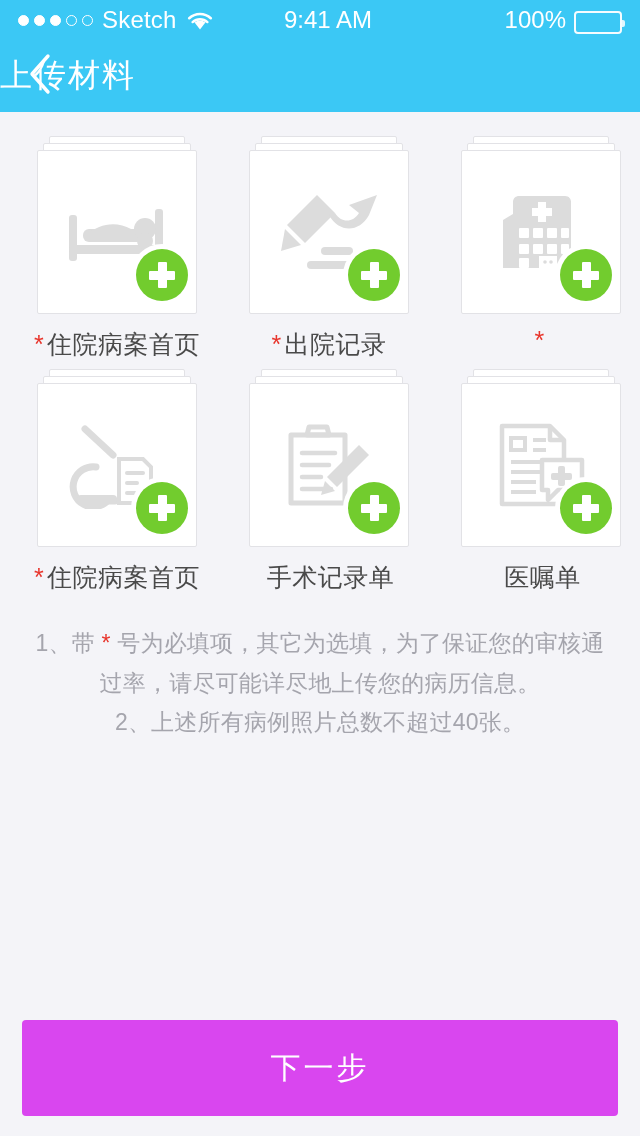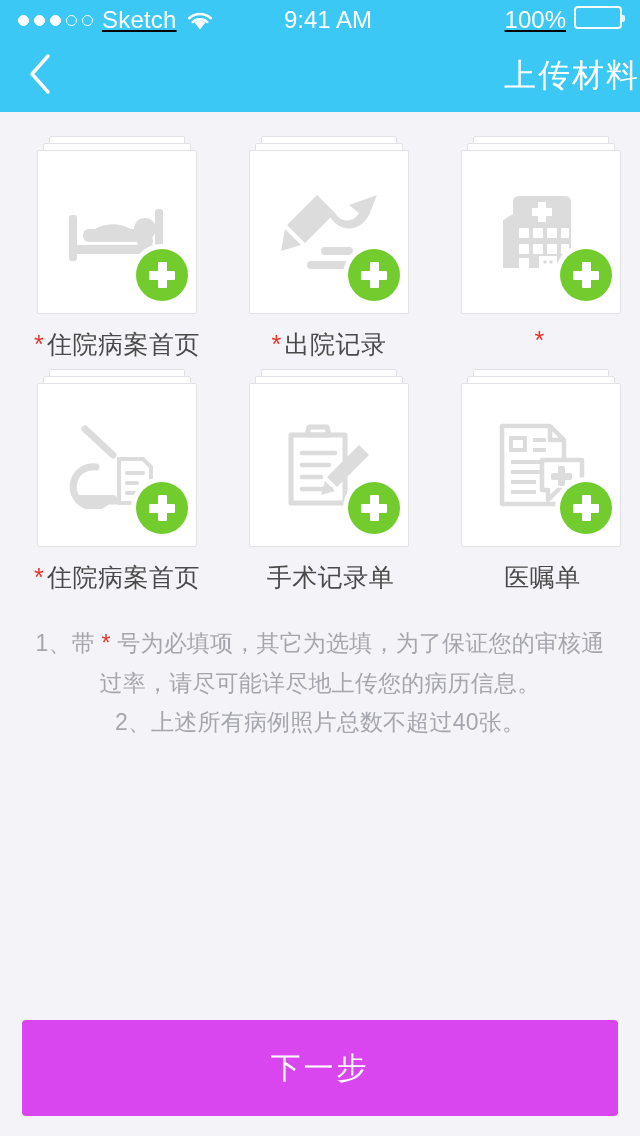--- a/index.html
+++ b/index.html
@@ -17,21 +17,20 @@
 
   
   .status-bar {
     height: 40px;
     background: #3bc8f5;
     display: flex;
     align-items: center;
     position: relative;
     padding: 0 18px;
     box-sizing: border-box;
-    text-decoration: underline;
   }
   .status-left {
     display: flex;
     align-items: center;
     gap: 9px;
   }
   .dots {
     display: flex;
     align-items: center;
     gap: 5px;
@@ -54,21 +53,21 @@
     position: absolute;
     left: 16px; right: 0;
     text-align: center;
     color: #ffffff;
     font-size: 24px;
     pointer-events: none;
   }
   .status-right {
     margin-left: auto;
     display: flex;
-    align-items: flex-start;
+    align-items: flex-end;
     gap: 8px;
   }
   .battery-pct {
     color: #ffffff;
     font-size: 24px;
   }
   .battery {
     width: 48px;
     height: 23px;
     border: 2px solid rgba(255,255,255,0.95);
@@ -93,21 +92,21 @@
     border-radius: 1px;
   }
 
   
   .nav-bar {
     height: 72px;
     background: #3bc8f5;
     position: relative;
     display: flex;
     align-items: center;
-    justify-content: flex-end;
+    justify-content: flex-start;
   }
   .nav-back {
     position: absolute;
     left: 8px;
     top: 0;
     bottom: 0;
     width: 64px;
     display: flex;
     align-items: center;
     justify-content: center;

